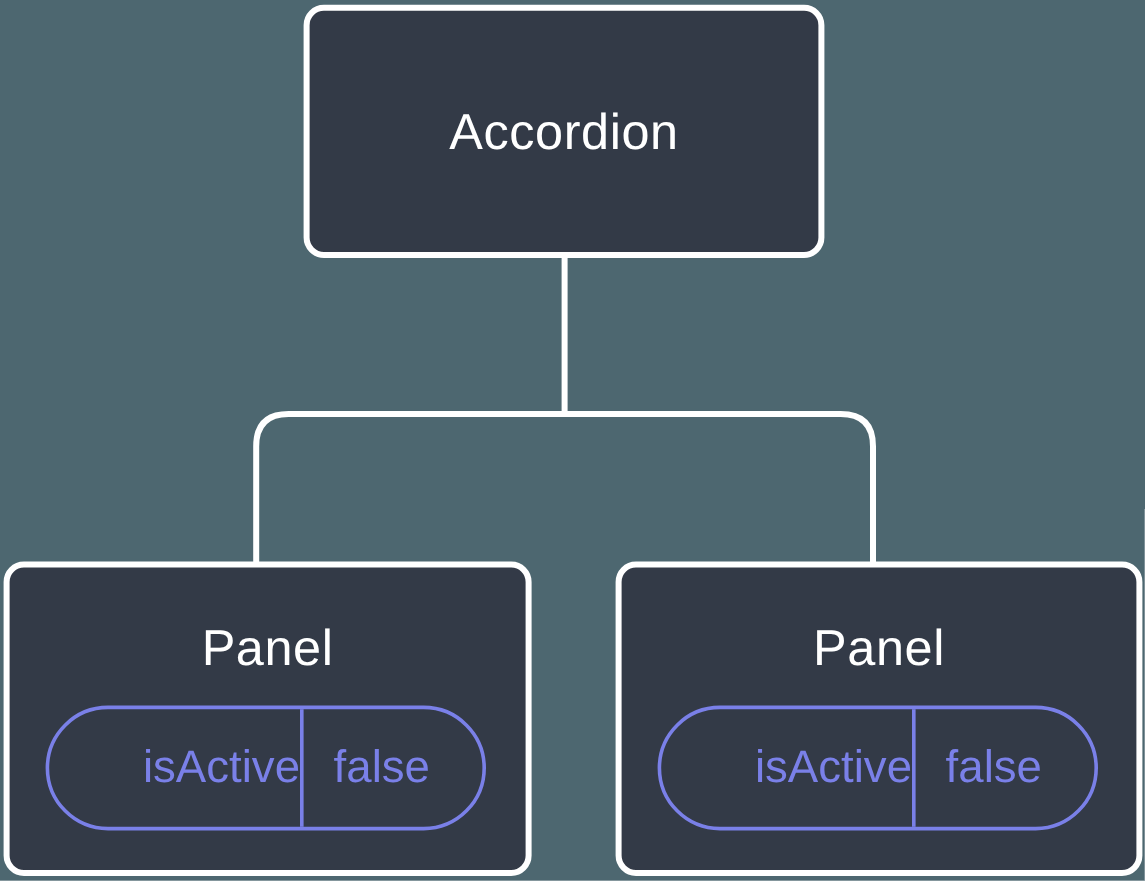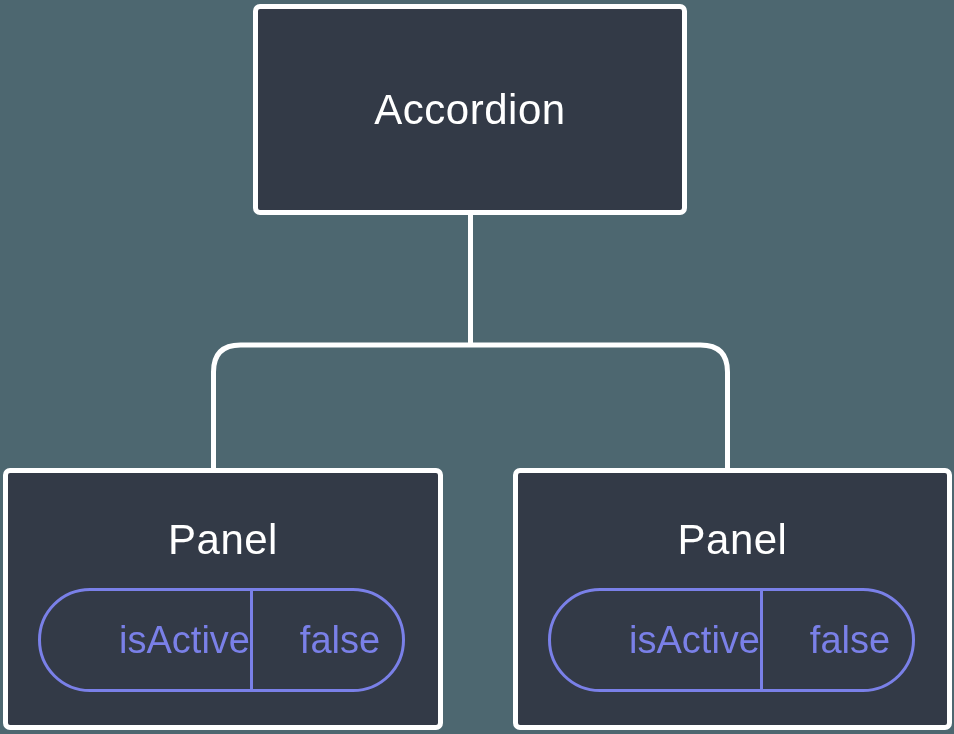--- a/index.html
+++ b/index.html
@@ -29,21 +29,21 @@
   }
   .connectors path {
     stroke: var(--connector);
     stroke-width: 5;
     fill: none;
   }
   .node {
     position: absolute;
     background: var(--node-fill);
     border: 5px solid var(--node-border);
-    border-radius: 7px;
+    border-radius: 17px;
     color: var(--node-text);
   }
   .node-root {
     left: 253px; top: 4px;
     width: 434px; height: 211px;
     display: flex;
     align-items: center;
     justify-content: center;
   }
   .node-title {
@@ -80,21 +80,20 @@
     width: 212px;
     border-right: 3px solid var(--state-accent);
     display: flex;
     align-items: center;
     justify-content: flex-end;
   }
   .state-value-cell {
     flex: 1;
     display: flex;
     align-items: center;
-    justify-content: center;
     margin-left: 25px;
   }
 </style>
 </head>
 <body>
 
 <div class="canvas">
 
   <svg class="connectors" viewBox="0 0 954 734" xmlns="http://www.w3.org/2000/svg">
     <path d="M 470.5 213 V 347"></path>

